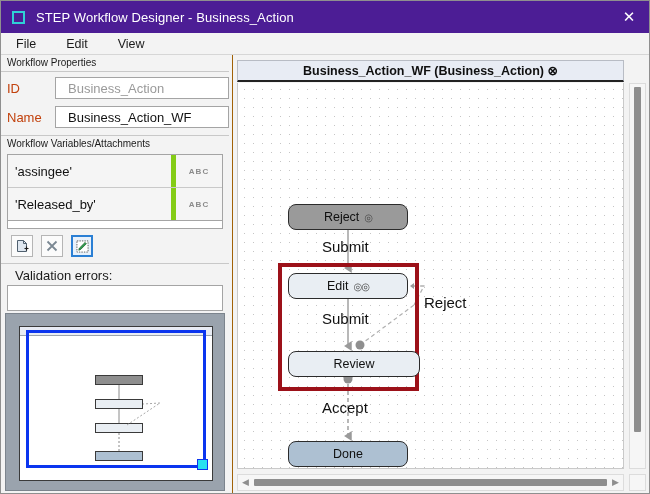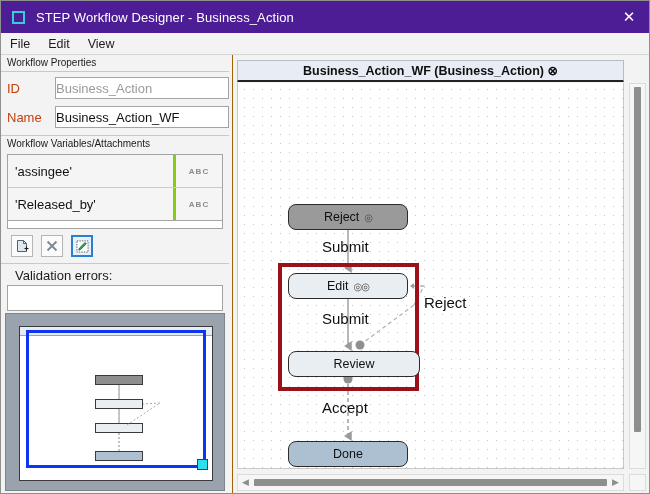--- a/index.html
+++ b/index.html
@@ -37,61 +37,61 @@
     color:#ffffff;font-size:15px;
   }
 
   
   .menubar{
     position:absolute;left:0;top:32px;width:650px;height:22px;
     background:#f3f3f3;display:flex;align-items:center;
     border-bottom:1px solid #d6d6d6;box-sizing:border-box;
   }
   .menu-item{
-    font-size:12.5px;color:#1b1b1b;padding:0 9px;line-height:20px;
+    font-size:12.5px;color:#1b1b1b;padding:0 15px;line-height:20px;
   }
 
   
   .left-panel{
     position:absolute;left:0;top:54px;width:228px;height:440px;
     background:#f3f3f3;
   }
   .section-title{
     font-size:10px;color:#1b1b1b;padding:2px 0 2px 6px;
   }
   .sep{height:1px;background:#c8c8c8;margin:1px 0 0 0;}
 
   .form-row{
     display:flex;align-items:center;height:26px;margin:3px 0 0 0;padding-left:6px;
   }
   .form-label{font-size:13px;color:#c2410c;width:48px;}
   .form-input{
     flex:1;height:22px;line-height:22px;
     border:1px solid #a4a4a4;background:#ffffff;
-    font-size:13px;padding:0 0;box-sizing:border-box;
+    font-size:13px;padding:0 12px;box-sizing:border-box;
     font-family:"Liberation Sans", sans-serif;color:#111;
   }
   .form-input.disabled{color:#9a9a9a;}
 
   .var-table{
     margin:3px 6px 0 6px;border:1px solid #a4a4a4;background:#ffffff;
     box-sizing:border-box;
   }
   .var-row{
     display:flex;height:32px;align-items:stretch;
     border-bottom:1px solid #c9c9c9;
   }
   .var-row:last-child{border-bottom:none;}
   .var-name{
     flex:1;display:flex;align-items:center;padding-left:7px;
     font-size:13px;color:#111;background:#f5f5f5;
   }
   .var-type{
     width:46px;display:flex;align-items:center;justify-content:center;
-    border-left:3px solid #84cc16;background:#f5f5f5;
+    border-left:5px solid #84cc16;background:#f5f5f5;
     font-size:8px;font-weight:bold;color:#8b8b8b;letter-spacing:1px;
   }
   .var-blank{
     margin:0 6px;border:1px solid #a4a4a4;border-top:none;height:8px;background:#ffffff;
     box-sizing:border-box;
   }
 
   .tool-row{
     display:flex;align-items:center;gap:8px;padding:6px 0 0 10px;
   }

